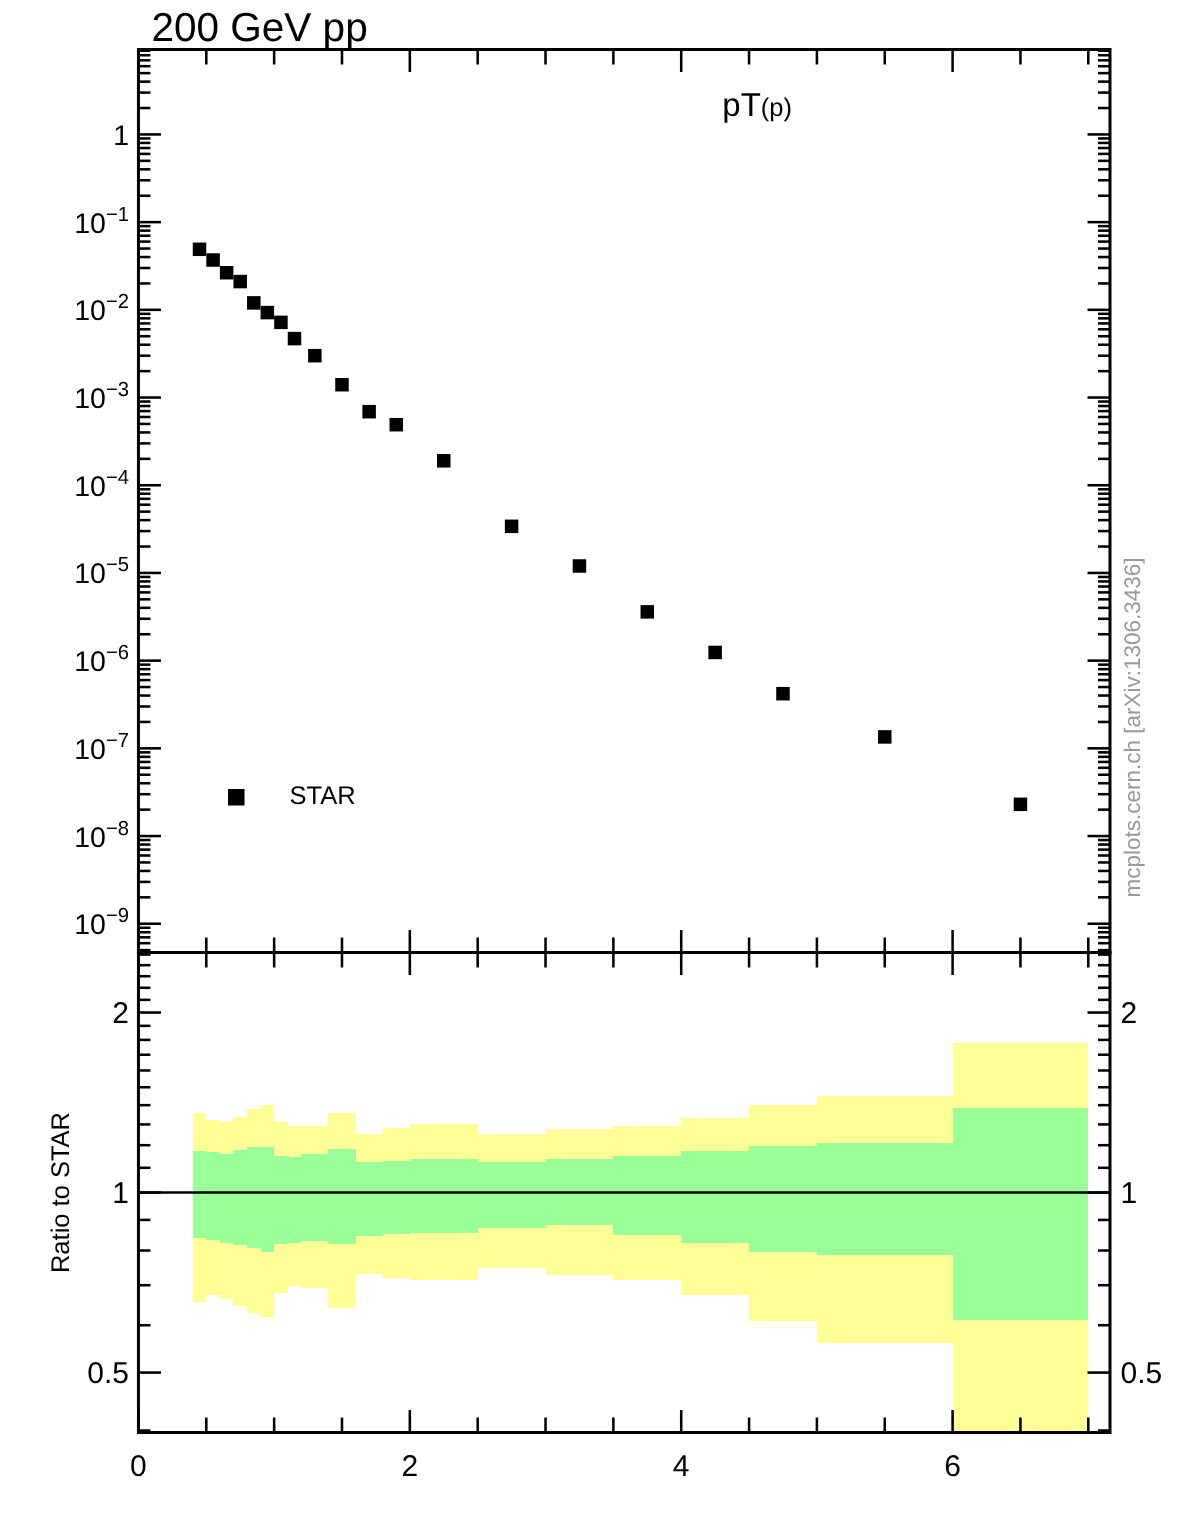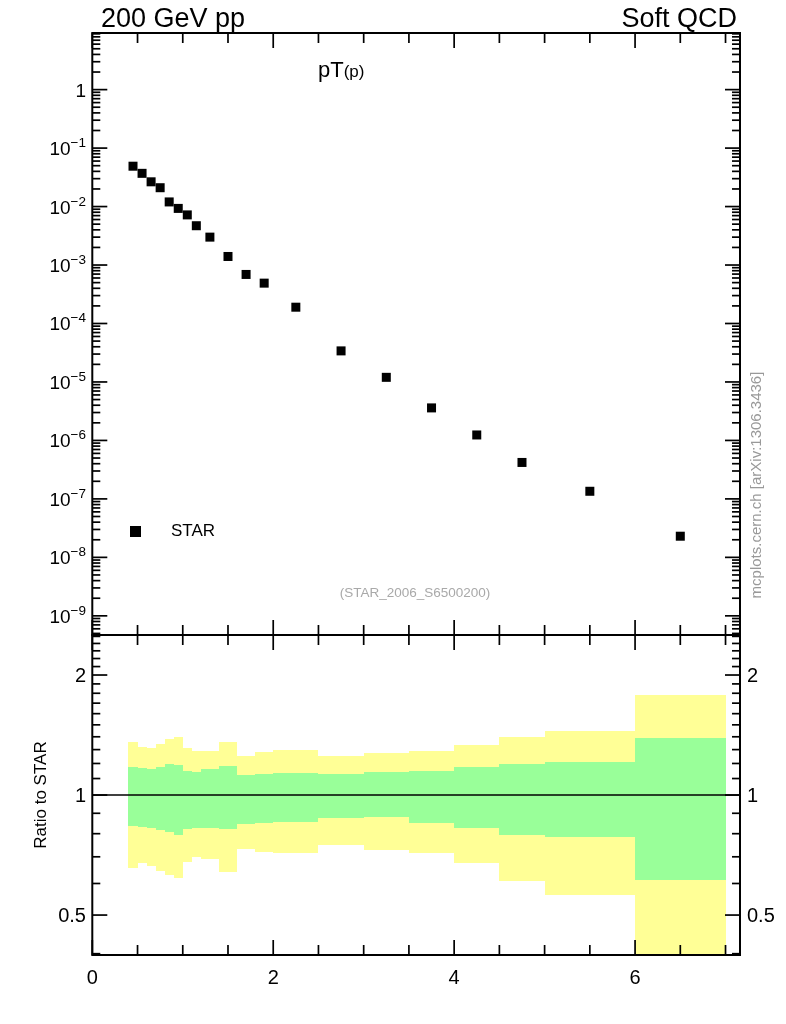--- a/index.html
+++ b/index.html
@@ -2,24 +2,24 @@
 <html><head>
 <meta charset="utf-8">
 <style>
   html,body{margin:0;padding:0;background:#fff;}
   .stage{position:relative;width:786px;height:1024px;background:#ffffff;
          font-family:"Liberation Sans",sans-serif;color:#000;overflow:hidden;}
   .abs{position:absolute;}
   .hdr{font-size:27px;top:3px;white-space:nowrap;}
   .hdr-left{left:101px;}
   .hdr-right{left:530px;width:207px;text-align:right;}
-  .plot-title{top:57px;left:318px;width:200px;text-align:left;white-space:nowrap;}
+  .plot-title{top:57px;left:328px;width:200px;text-align:right;white-space:nowrap;}
   .plot-title .t-main{font-size:22px;}
   .plot-title .t-sub{font-size:17px;}
-  .legend{top:521px;left:130px;display:flex;align-items:center;text-align:right;}
+  .legend{top:521px;left:152px;display:flex;align-items:center;text-align:right;}
   .legend .swatch{width:11px;height:11px;background:#000;display:inline-block;}
   .legend .lbl{font-size:17px;margin-left:30px;}
   .watermark{top:585px;left:300px;width:230px;text-align:center;
              font-size:13.5px;color:#a9a9a9;white-space:nowrap;}
   .ratio-ylabel{top:784px;left:-58px;width:200px;height:22px;text-align:center;
                 font-size:17px;transform:rotate(-90deg);white-space:nowrap;}
   .side-note{top:475px;left:607px;width:300px;height:20px;text-align:center;
              font-size:15px;color:#999;transform:rotate(-90deg);white-space:nowrap;}
   svg{position:absolute;left:0;top:0;}
 </style>
@@ -418,28 +418,26 @@
         <text x="747" y="922.0585117746072" text-anchor="start" font-size="20">0.5</text>
         <text x="86" y="802.0380852541706" text-anchor="end" font-size="20">1</text>
         <text x="747" y="802.0380852541706" text-anchor="start" font-size="20">1</text>
         <text x="86" y="682.017658733734" text-anchor="end" font-size="20">2</text>
         <text x="747" y="682.017658733734" text-anchor="start" font-size="20">2</text>
       </g>
     </svg>
 
   <div class="abs hdr hdr-left">200 GeV pp</div>
 
-  <div class="abs hdr hdr-right">Soft QCD</div>
 
   <div class="abs plot-title"><span class="t-main">pT</span><span class="t-sub">(p)</span></div>
 
   <div class="abs legend">
     <span class="swatch"></span>
     <span class="lbl">STAR</span>
   </div>
 
-  <div class="abs watermark">(STAR_2006_S6500200)</div>
 
   <div class="abs ratio-ylabel">Ratio to STAR</div>
 
   <div class="abs side-note">mcplots.cern.ch [arXiv:1306.3436]</div>
 
 </div>
 
 </body></html>

